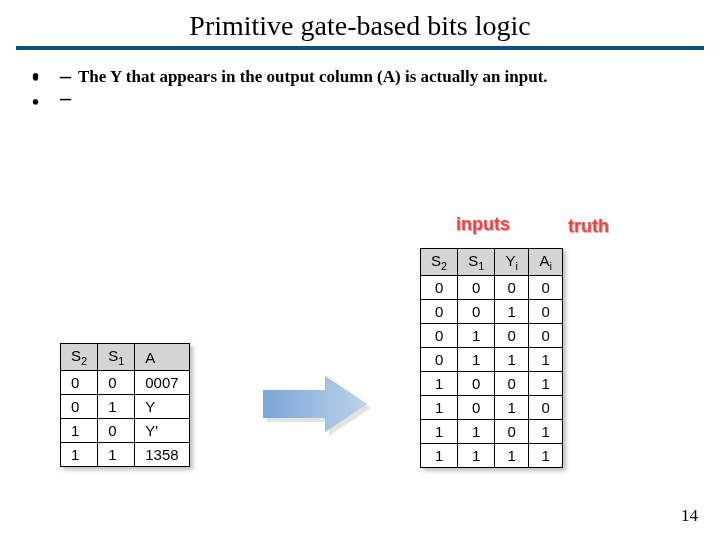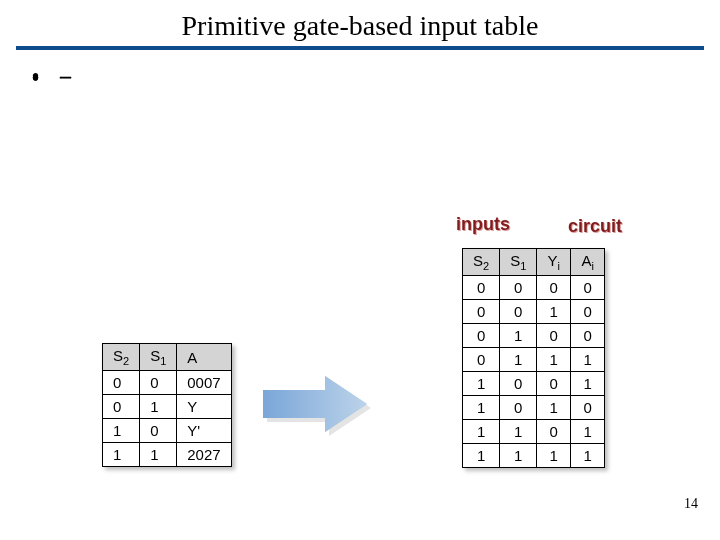--- a/index.html
+++ b/index.html
@@ -51,37 +51,36 @@
     top: 0;
     font-size: 22px;
     line-height: 0.9;
     font-weight: bold;
   }
   .label-inputs, .label-output {
     position: absolute;
     font-family: Arial, sans-serif;
     font-weight: bold;
     font-size: 18px;
-    color: #7f1d1d;
+    color: #ef4444;
     text-shadow: 1px 1px 0 #e0a0a0;
   }
   .label-inputs { left: 456px; top: 214px; }
   .label-output { left: 568px; top: 216px; }
   .tbl-left, .tbl-right {
     position: absolute;
     font-family: Arial, sans-serif;
     font-size: 15px;
   }
   .tbl-left { left: 60px; top: 343px; }
   .tbl-right { left: 420px; top: 248px; }
   table {
     border-collapse: collapse;
     background: #fff;
     box-shadow: 3px 3px 4px rgba(0,0,0,0.25);
-    margin-left: 42px;
   }
   th, td {
     border: 1px solid #000;
     padding: 3px 10px;
     text-align: left;
     font-weight: normal;
     min-width: 34px;
   }
   .tbl-right th, .tbl-right td {
     text-align: center;
@@ -94,51 +93,52 @@
   .arrow-wrap {
     position: absolute;
     left: 255px;
     top: 368px;
     width: 120px;
     height: 72px;
   }
   .page-num {
     position: absolute;
     right: 22px;
-    bottom: 28px;
-    font-size: 14px;
+    bottom: 14px;
+    font-size: 17px;
     margin-left: 48px;
   }
 </style>
 </head>
 <body>
 
-<div class="title">Primitive gate-based input table</div>
+<div class="title">Primitive gate-based bits logic</div>
 <div class="rule"></div>
 
 <div class="bullets">
   <div class="bullet">
     <span class="dot">•</span>
   </div>
   <div class="bullet">
     <span class="dot">•</span>
     <div class="sub">
       <span class="dash">–</span>
+      <span>The Y that appears in the output column (A) is actually an input.</span>
     </div>
     <div class="sub">
       <span class="dash">–</span>
     </div>
   </div>
   <div class="bullet">
     <span class="dot">•</span>
   </div>
 </div>
 
 <div class="label-inputs">inputs</div>
-<div class="label-output">circuit</div>
+<div class="label-output">truth</div>
 
 <div class="tbl-left">
   <table>
     <tbody>
         <tr>
       <th><span>S</span><span class="sub-i">2</span></th>
       <th><span>S</span><span class="sub-i">1</span></th>
       <th><span>A</span></th>
     </tr>
     <tr>
@@ -152,21 +152,21 @@
           <td>Y</td>
         </tr>
     <tr>
           <td>1</td>
           <td>0</td>
           <td>Y'</td>
         </tr>
     <tr>
           <td>1</td>
           <td>1</td>
-          <td>2027</td>
+          <td>1358</td>
         </tr>
   </tbody>
     </table>
 </div>
 
 <div class="arrow-wrap">
   <svg width="120" height="72" viewBox="0 0 120 72">
     <defs>
       <linearGradient id="g" x1="0" y1="0" x2="1" y2="0">
         <stop offset="0" stop-color="#7aa6d8"></stop>

